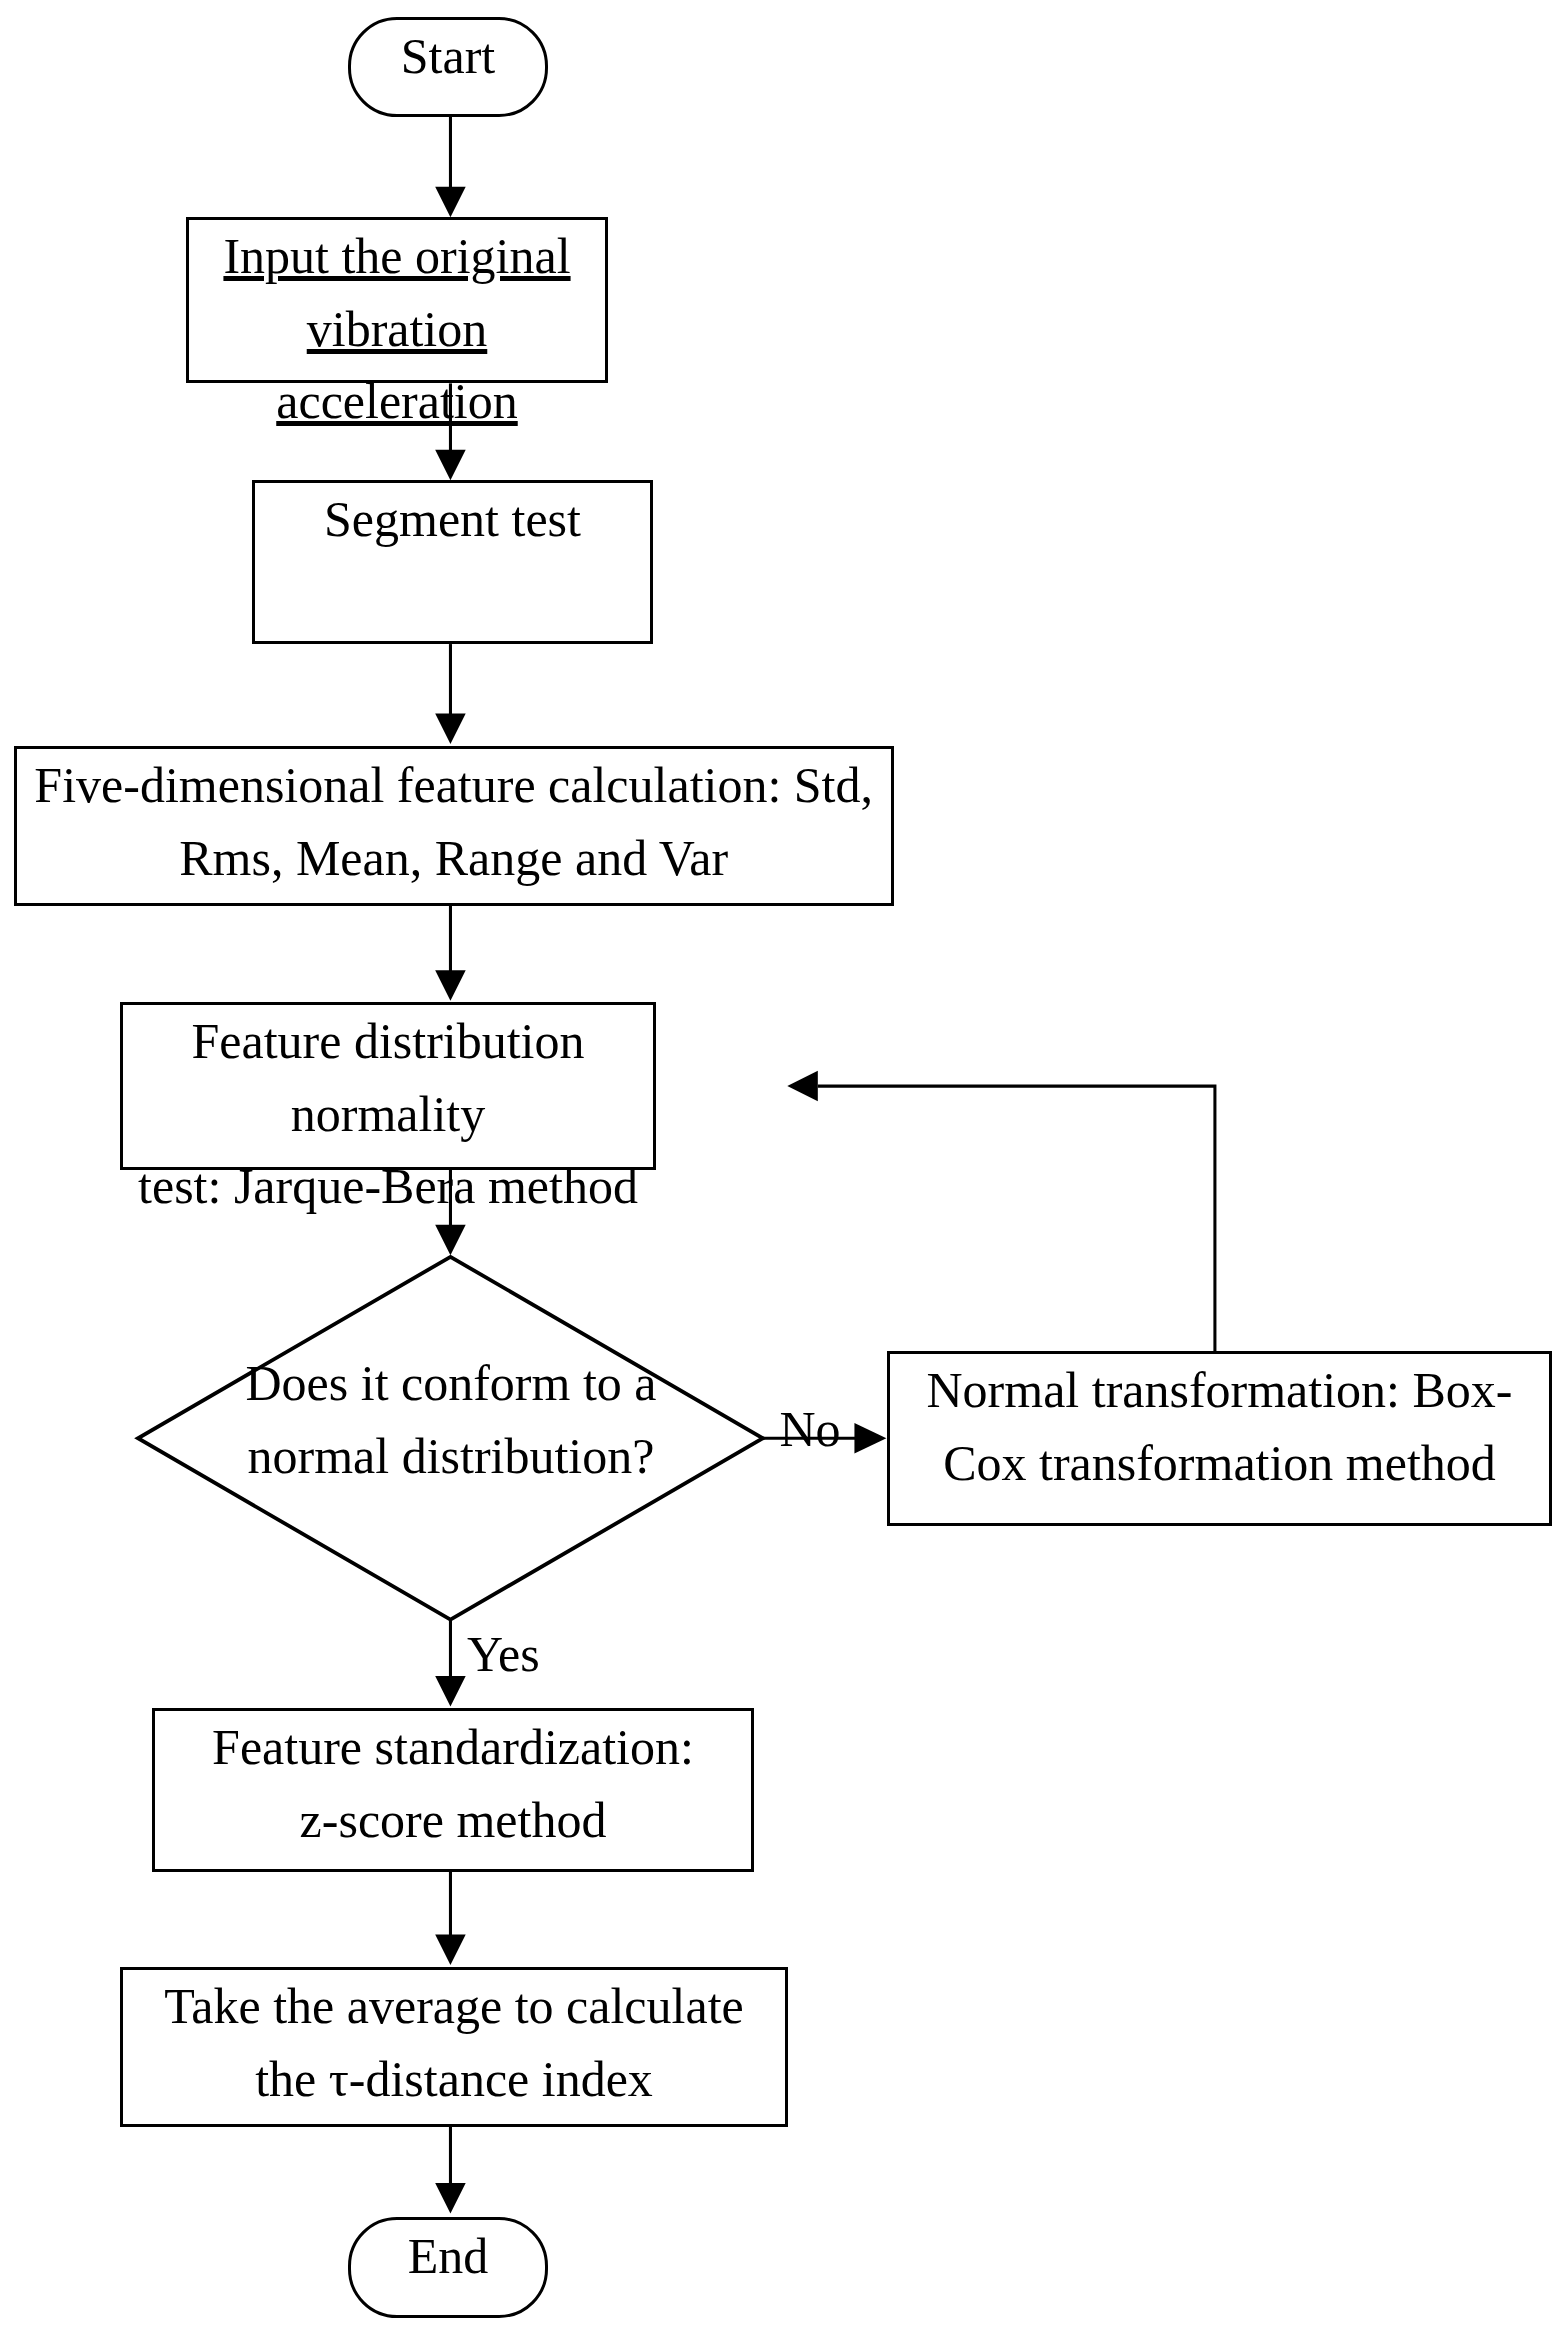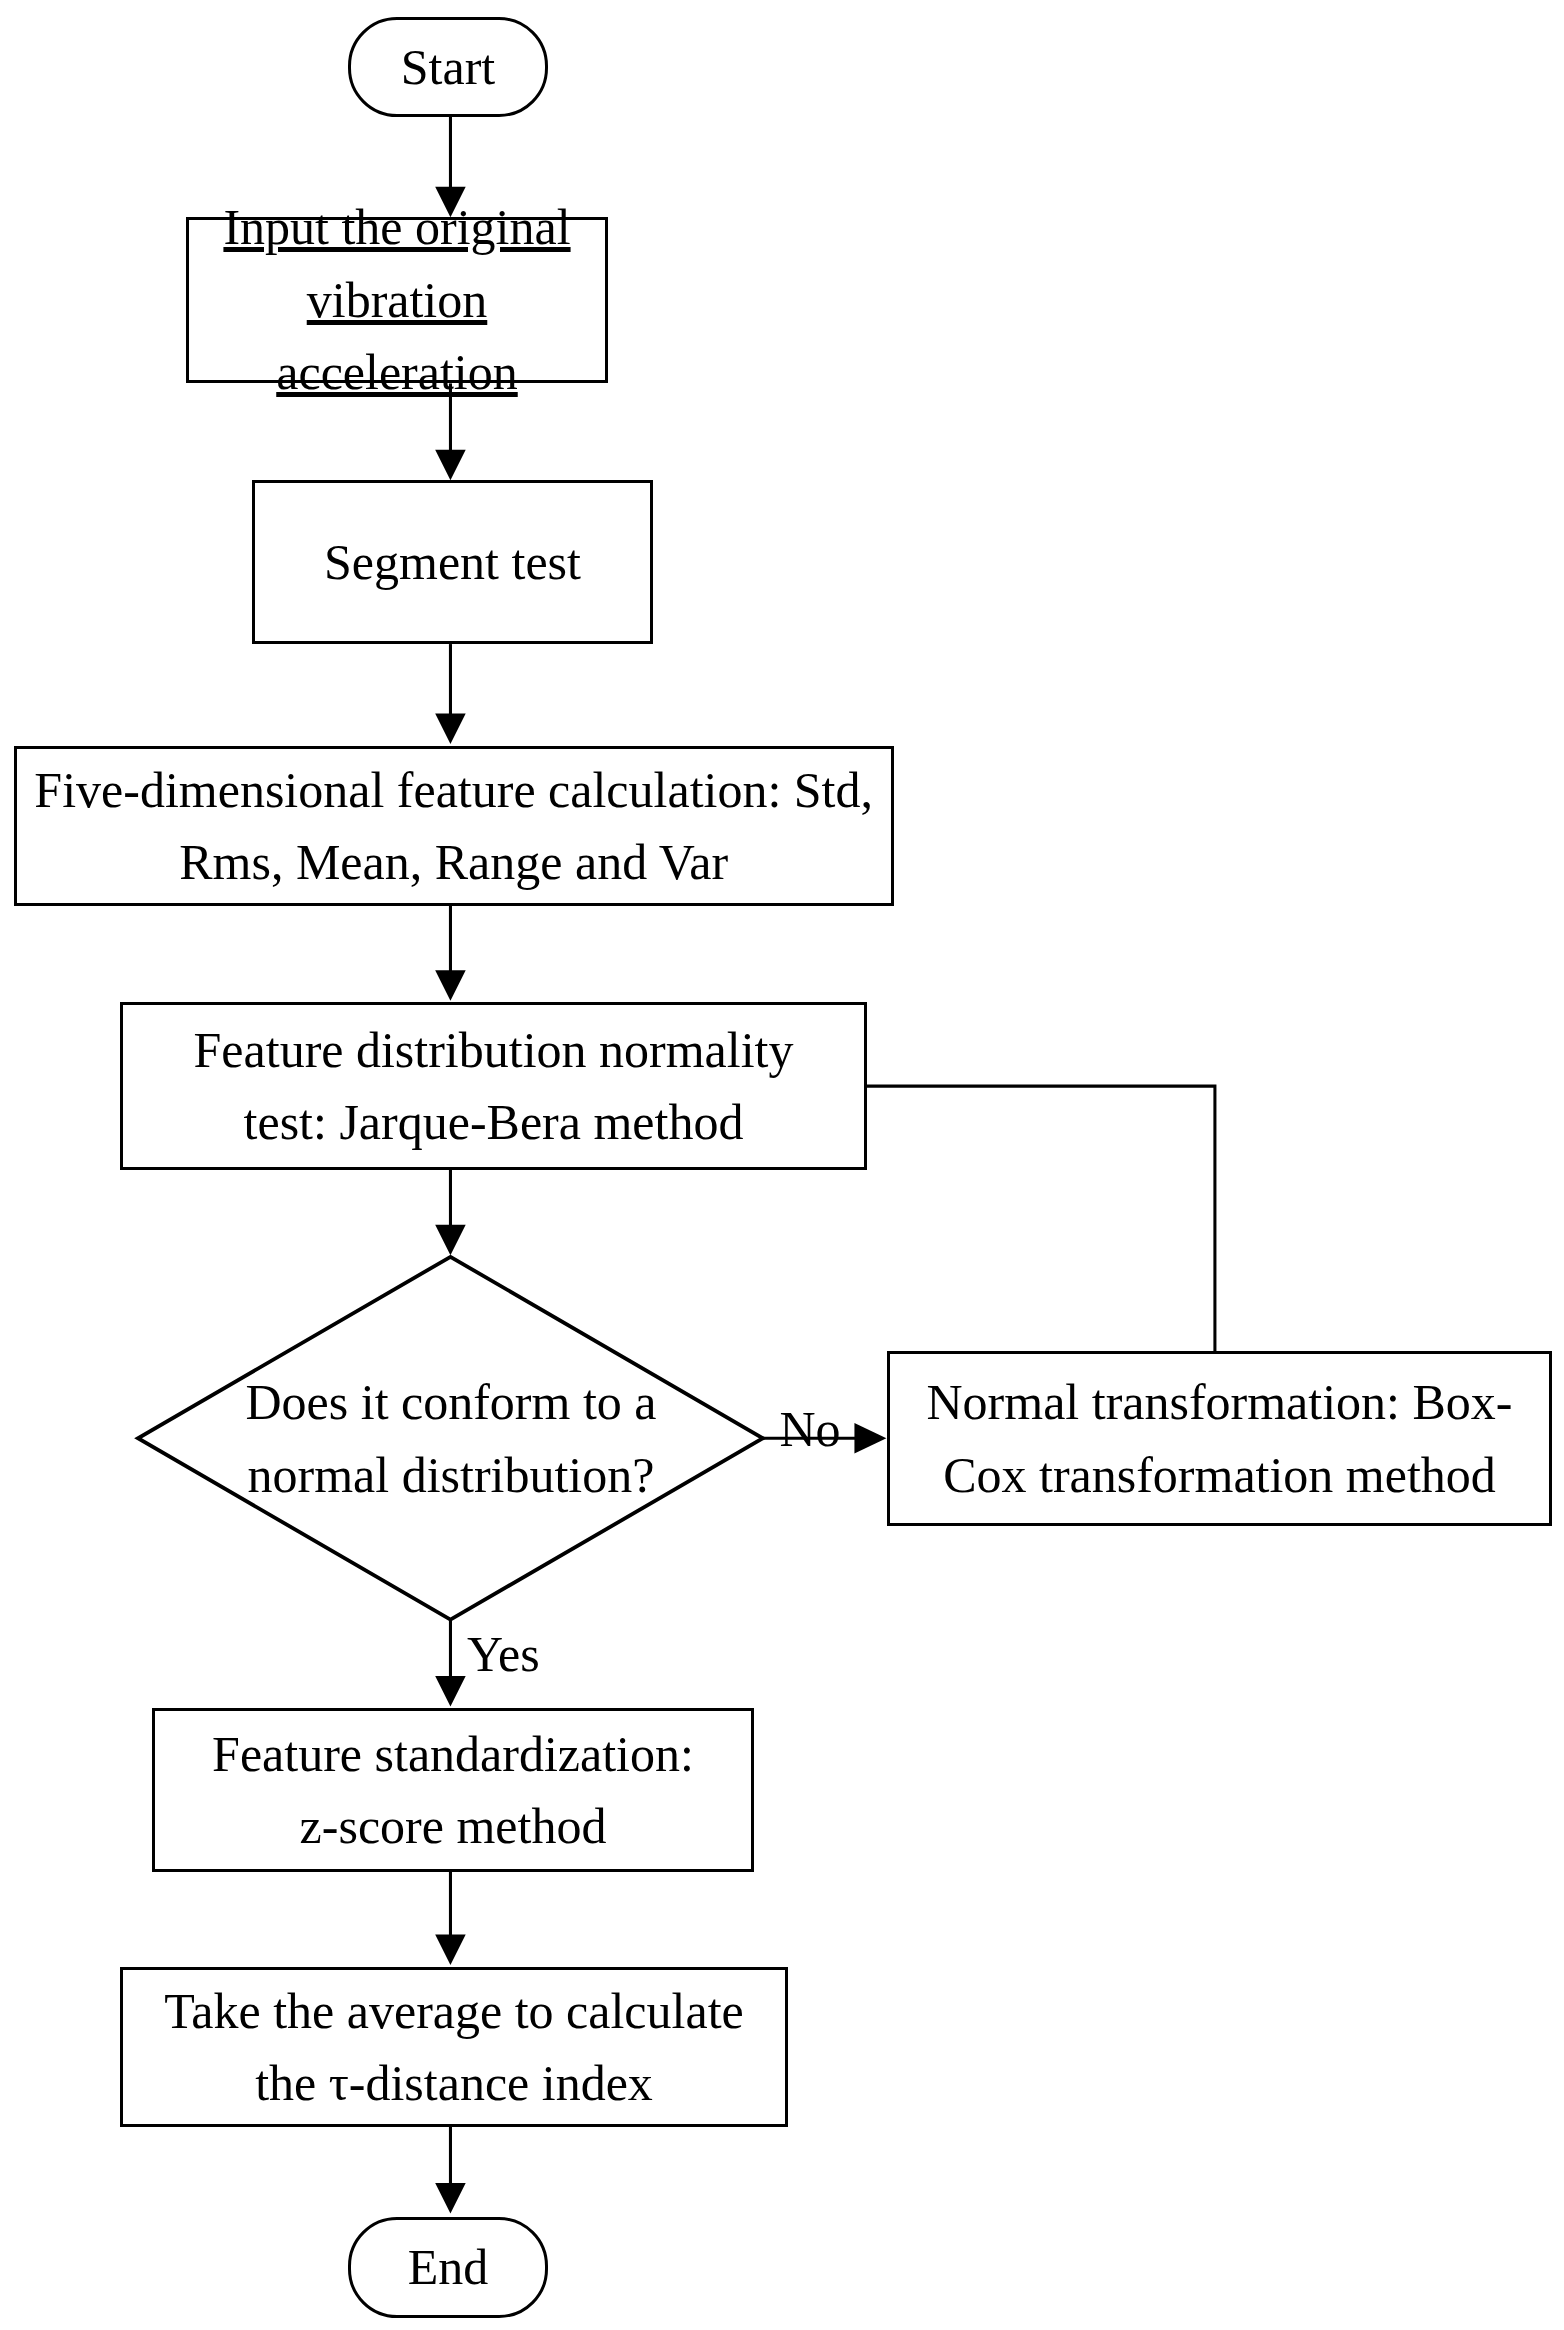--- a/index.html
+++ b/index.html
@@ -28,21 +28,21 @@
     fill: #ffffff;
     stroke: #000000;
     stroke-width: 5;
   }
   .node {
     position: absolute;
     box-sizing: border-box;
     background: #ffffff;
     border: 3.8px solid #000000;
     display: flex;
-    align-items: center;
+    align-items: flex-start;
     justify-content: center;
   }
   .terminator { border-radius: 49px; border-width: 3px; }
   .ghost { background: transparent; border: none; }
   .label {
     display: block;
     width: max-content;
     white-space: pre-line;
     text-align: center;
     font-size: 50px;
@@ -128,21 +128,21 @@
 
   <div class="node process" style="left:252px; top:480px; width:401px; height:164px;">
     <span class="label">Segment test</span>
   </div>
 
   <div class="node process" style="left:13.7px; top:746px; width:880px; height:160px;">
     <span class="label">Five-dimensional feature calculation: Std,
 Rms, Mean, Range and Var</span>
   </div>
 
-  <div class="node process" style="left:120px; top:1002px; width:747px; height:168px;">
+  <div class="node process" style="left:120px; top:1002px; width:536px; height:168px;">
     <span class="label">Feature distribution normality
 test: Jarque-Bera method</span>
   </div>
 
   <div class="node ghost" style="left:184px; top:1347px; width:534px; height:183px;">
     <span class="label">Does it conform to a
 normal distribution?</span>
   </div>
 
   <div class="node process" style="left:887px; top:1351px; width:665px; height:175px;">

